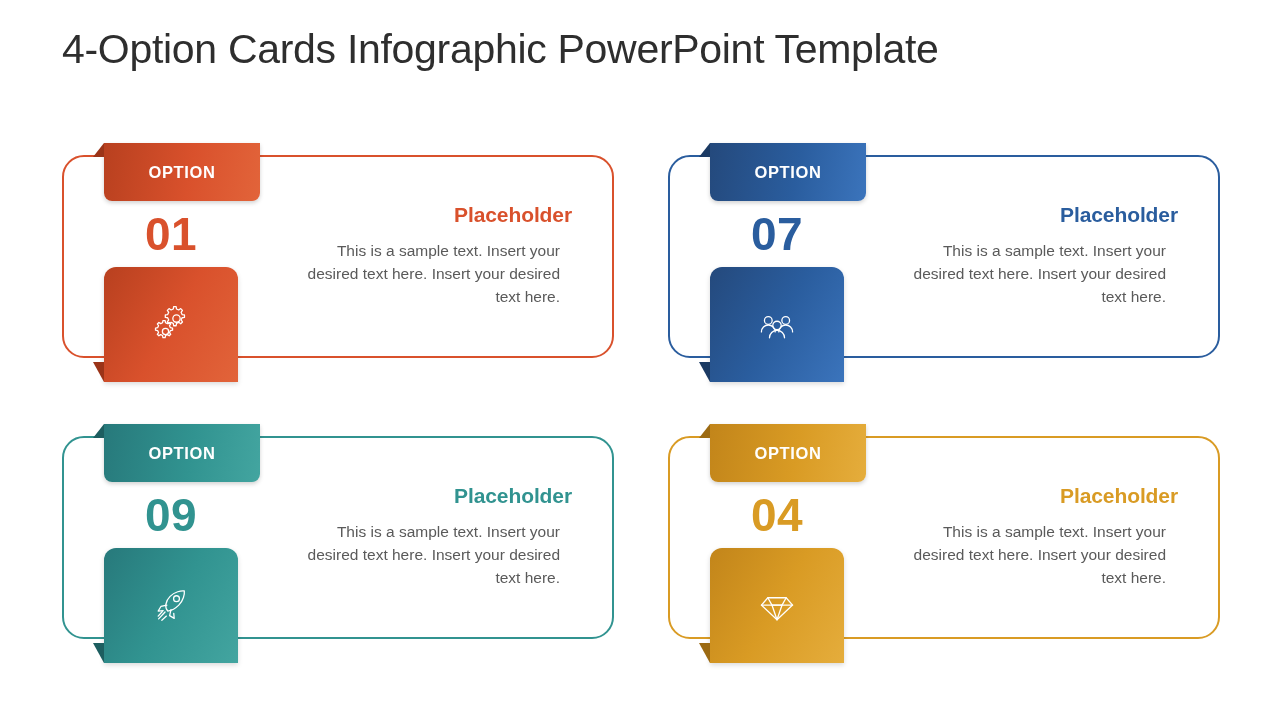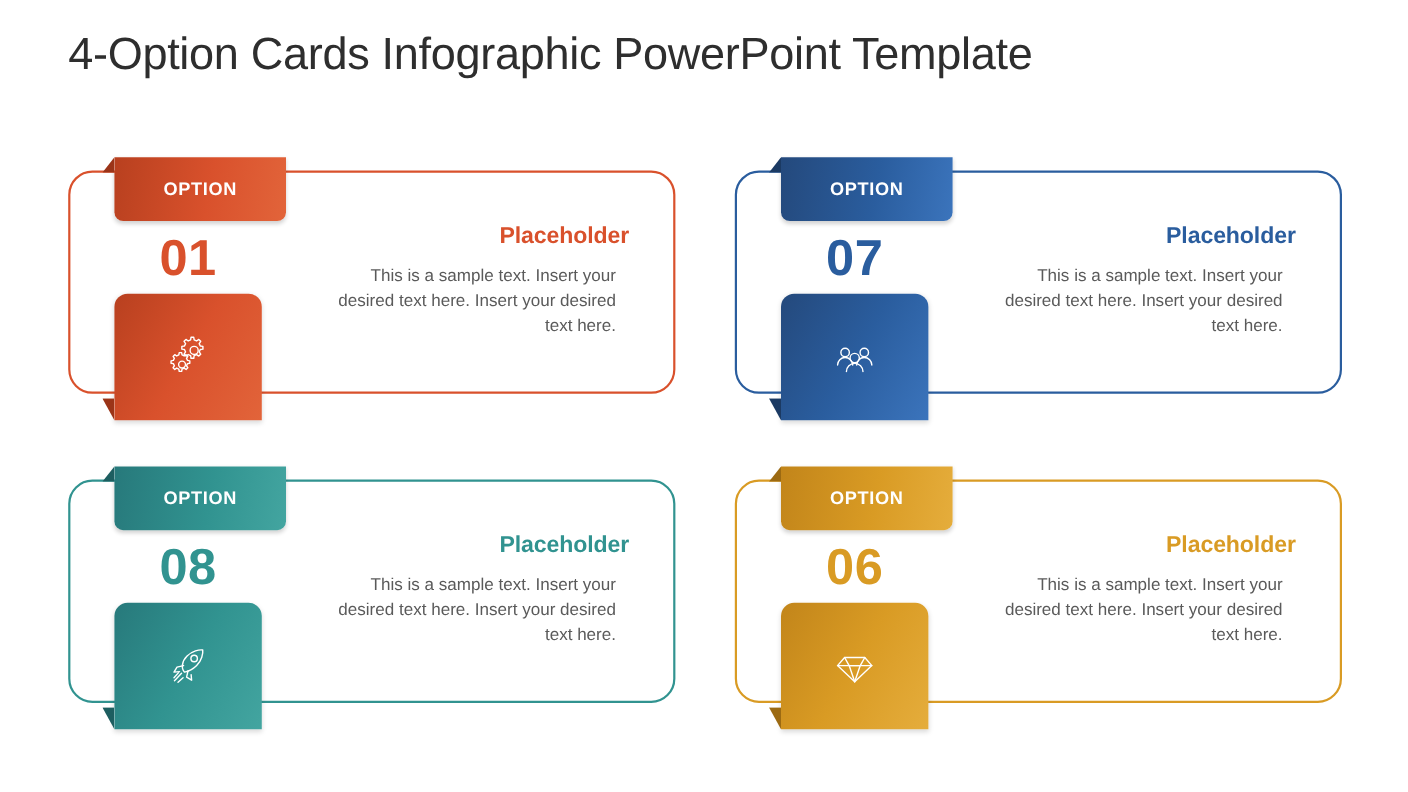--- a/index.html
+++ b/index.html
@@ -247,21 +247,21 @@
       </div>
     </div>
 
     <div class="card" style="--accent:#319390; --accent-dark:#27797B; --accent-light:#43A5A0; --accent-shadow:#1D5E60;">
       <div class="card-frame"></div>
       <div class="card-column">
         <div class="ribbon">
           <div class="ribbon-fold"></div>
           <span class="ribbon-label">OPTION</span>
         </div>
-        <div class="card-number">08</div>
+        <div class="card-number">09</div>
         <div class="icon-block">
           <div class="icon-fold"></div>
           <span>
             <svg viewBox="0 0 48 48">
               <g>
                 <path d="M20.5 29.5 C17 26 17.5 19 23 13.5 C28 8.5 35 7 38.5 7.5 C39 11 37.5 18 32.5 23 C27 28.5 20.5 29.5 20.5 29.5 Z"></path>
                 <circle cx="30" cy="16" r="3.2"></circle>
                 <path d="M19.5 23 l-6.5 1.5 -3 5 5.5 -0.5"></path>
                 <path d="M24 28 l-1.5 6.5 5 3 -0.5 -5.5"></path>
                 <path d="M17.5 30.5 l-7 7.5"></path>
@@ -278,21 +278,21 @@
       </div>
     </div>
 
     <div class="card" style="--accent:#D99B24; --accent-dark:#C2851A; --accent-light:#E5AD3C; --accent-shadow:#9C6A12;">
       <div class="card-frame"></div>
       <div class="card-column">
         <div class="ribbon">
           <div class="ribbon-fold"></div>
           <span class="ribbon-label">OPTION</span>
         </div>
-        <div class="card-number">06</div>
+        <div class="card-number">04</div>
         <div class="icon-block">
           <div class="icon-fold"></div>
           <span>
             <svg viewBox="0 0 48 48">
               <g>
                 <path d="M14 15 L34 15 L41 23 L24 39 L7 23 Z"></path>
                 <path d="M7 23 L41 23"></path>
                 <path d="M14 15 L18.5 23 L24 39"></path>
                 <path d="M34 15 L29.5 23 L24 39"></path>
                 <path d="M18.5 23 L29.5 23"></path>

